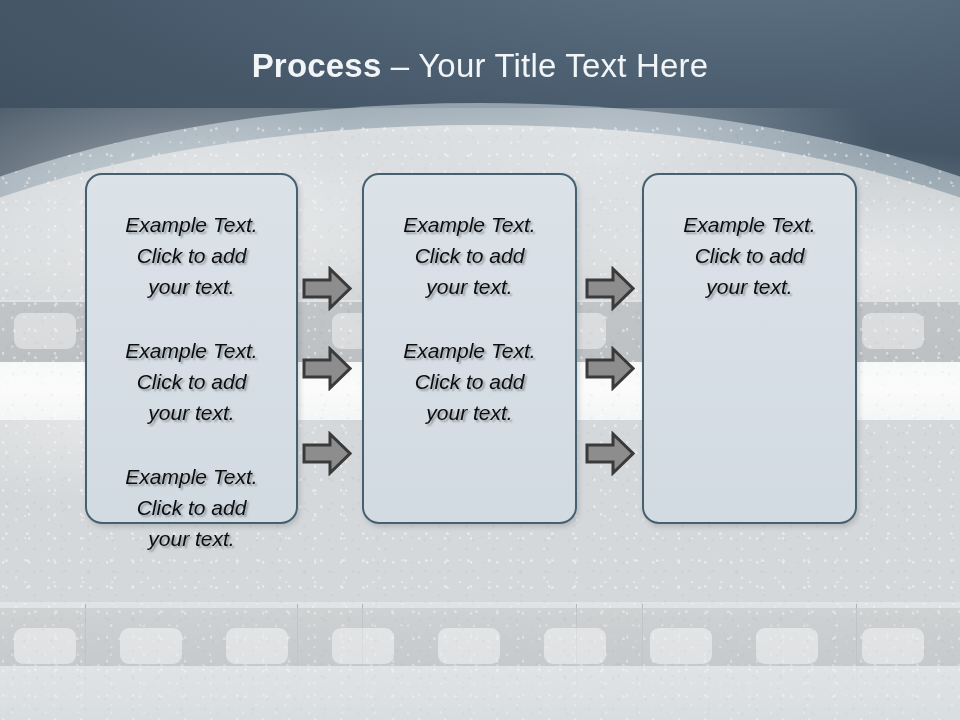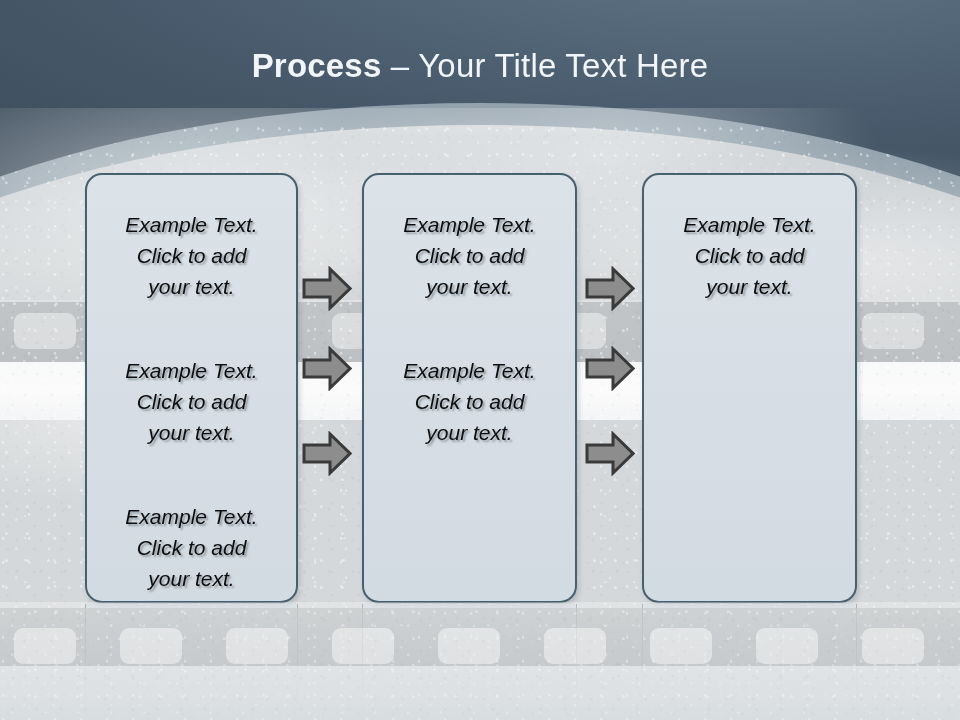--- a/index.html
+++ b/index.html
@@ -160,31 +160,30 @@
     letter-spacing: .2px;
     white-space: nowrap;
   }
   .title .t-bold { font-weight: bold; }
   .title .t-rest { font-weight: normal; }
 
   
   .pbox {
     position: absolute;
     top: 173px;
-    height: 430px;
+    height: 351px;
     box-sizing: border-box;
     border: 2px solid #46606f;
     border-radius: 17px;
     background: linear-gradient(180deg, #dbe2e8 0%, #d7dee5 45%, #d3dbe2 100%);
     box-shadow: 2px 3px 5px rgba(60,70,80,.20);
     display: flex;
     flex-direction: column;
     align-items: stretch;
     padding: 34px 14px 14px 14px;
-    gap: 20px;
   }
   #pbox-1 { left: 85px;  width: 213px; }
   #pbox-2 { left: 362px; width: 215px; }
   #pbox-3 { left: 642px; width: 215px; }
 
   .ptext {
     font-size: 21px;
     line-height: 31px;
     font-style: italic;
     color: #0d0d0d;

